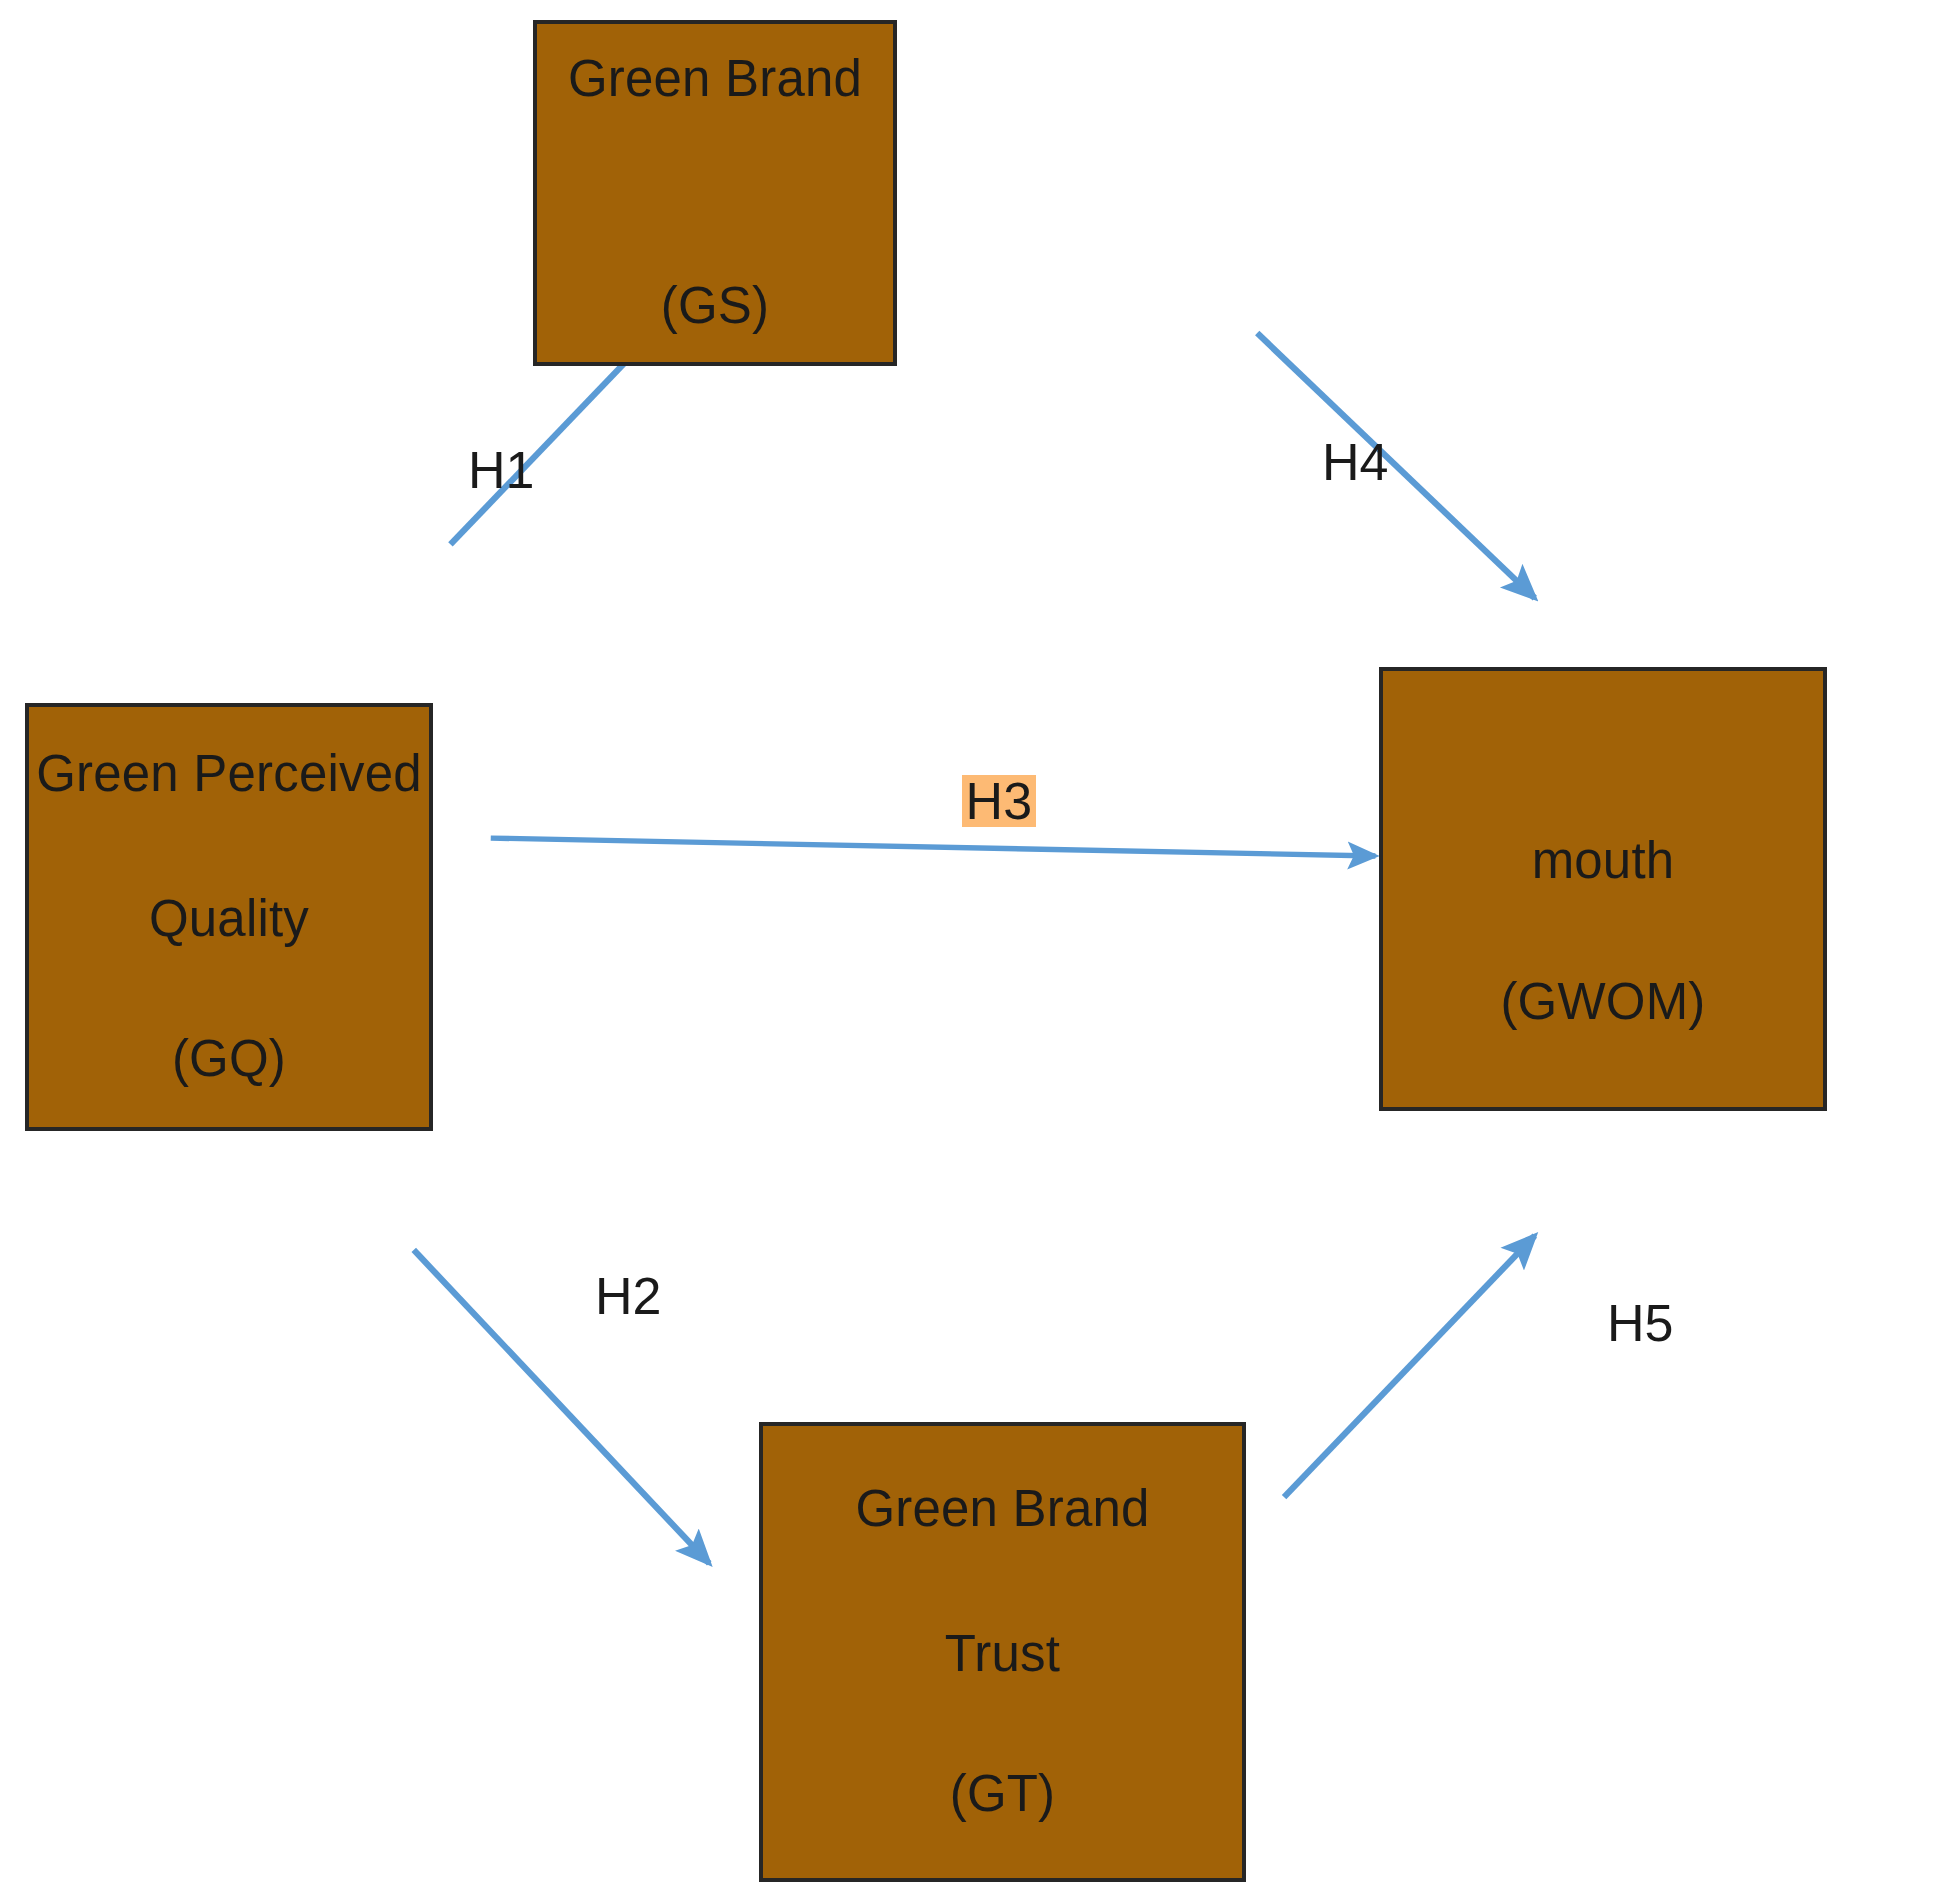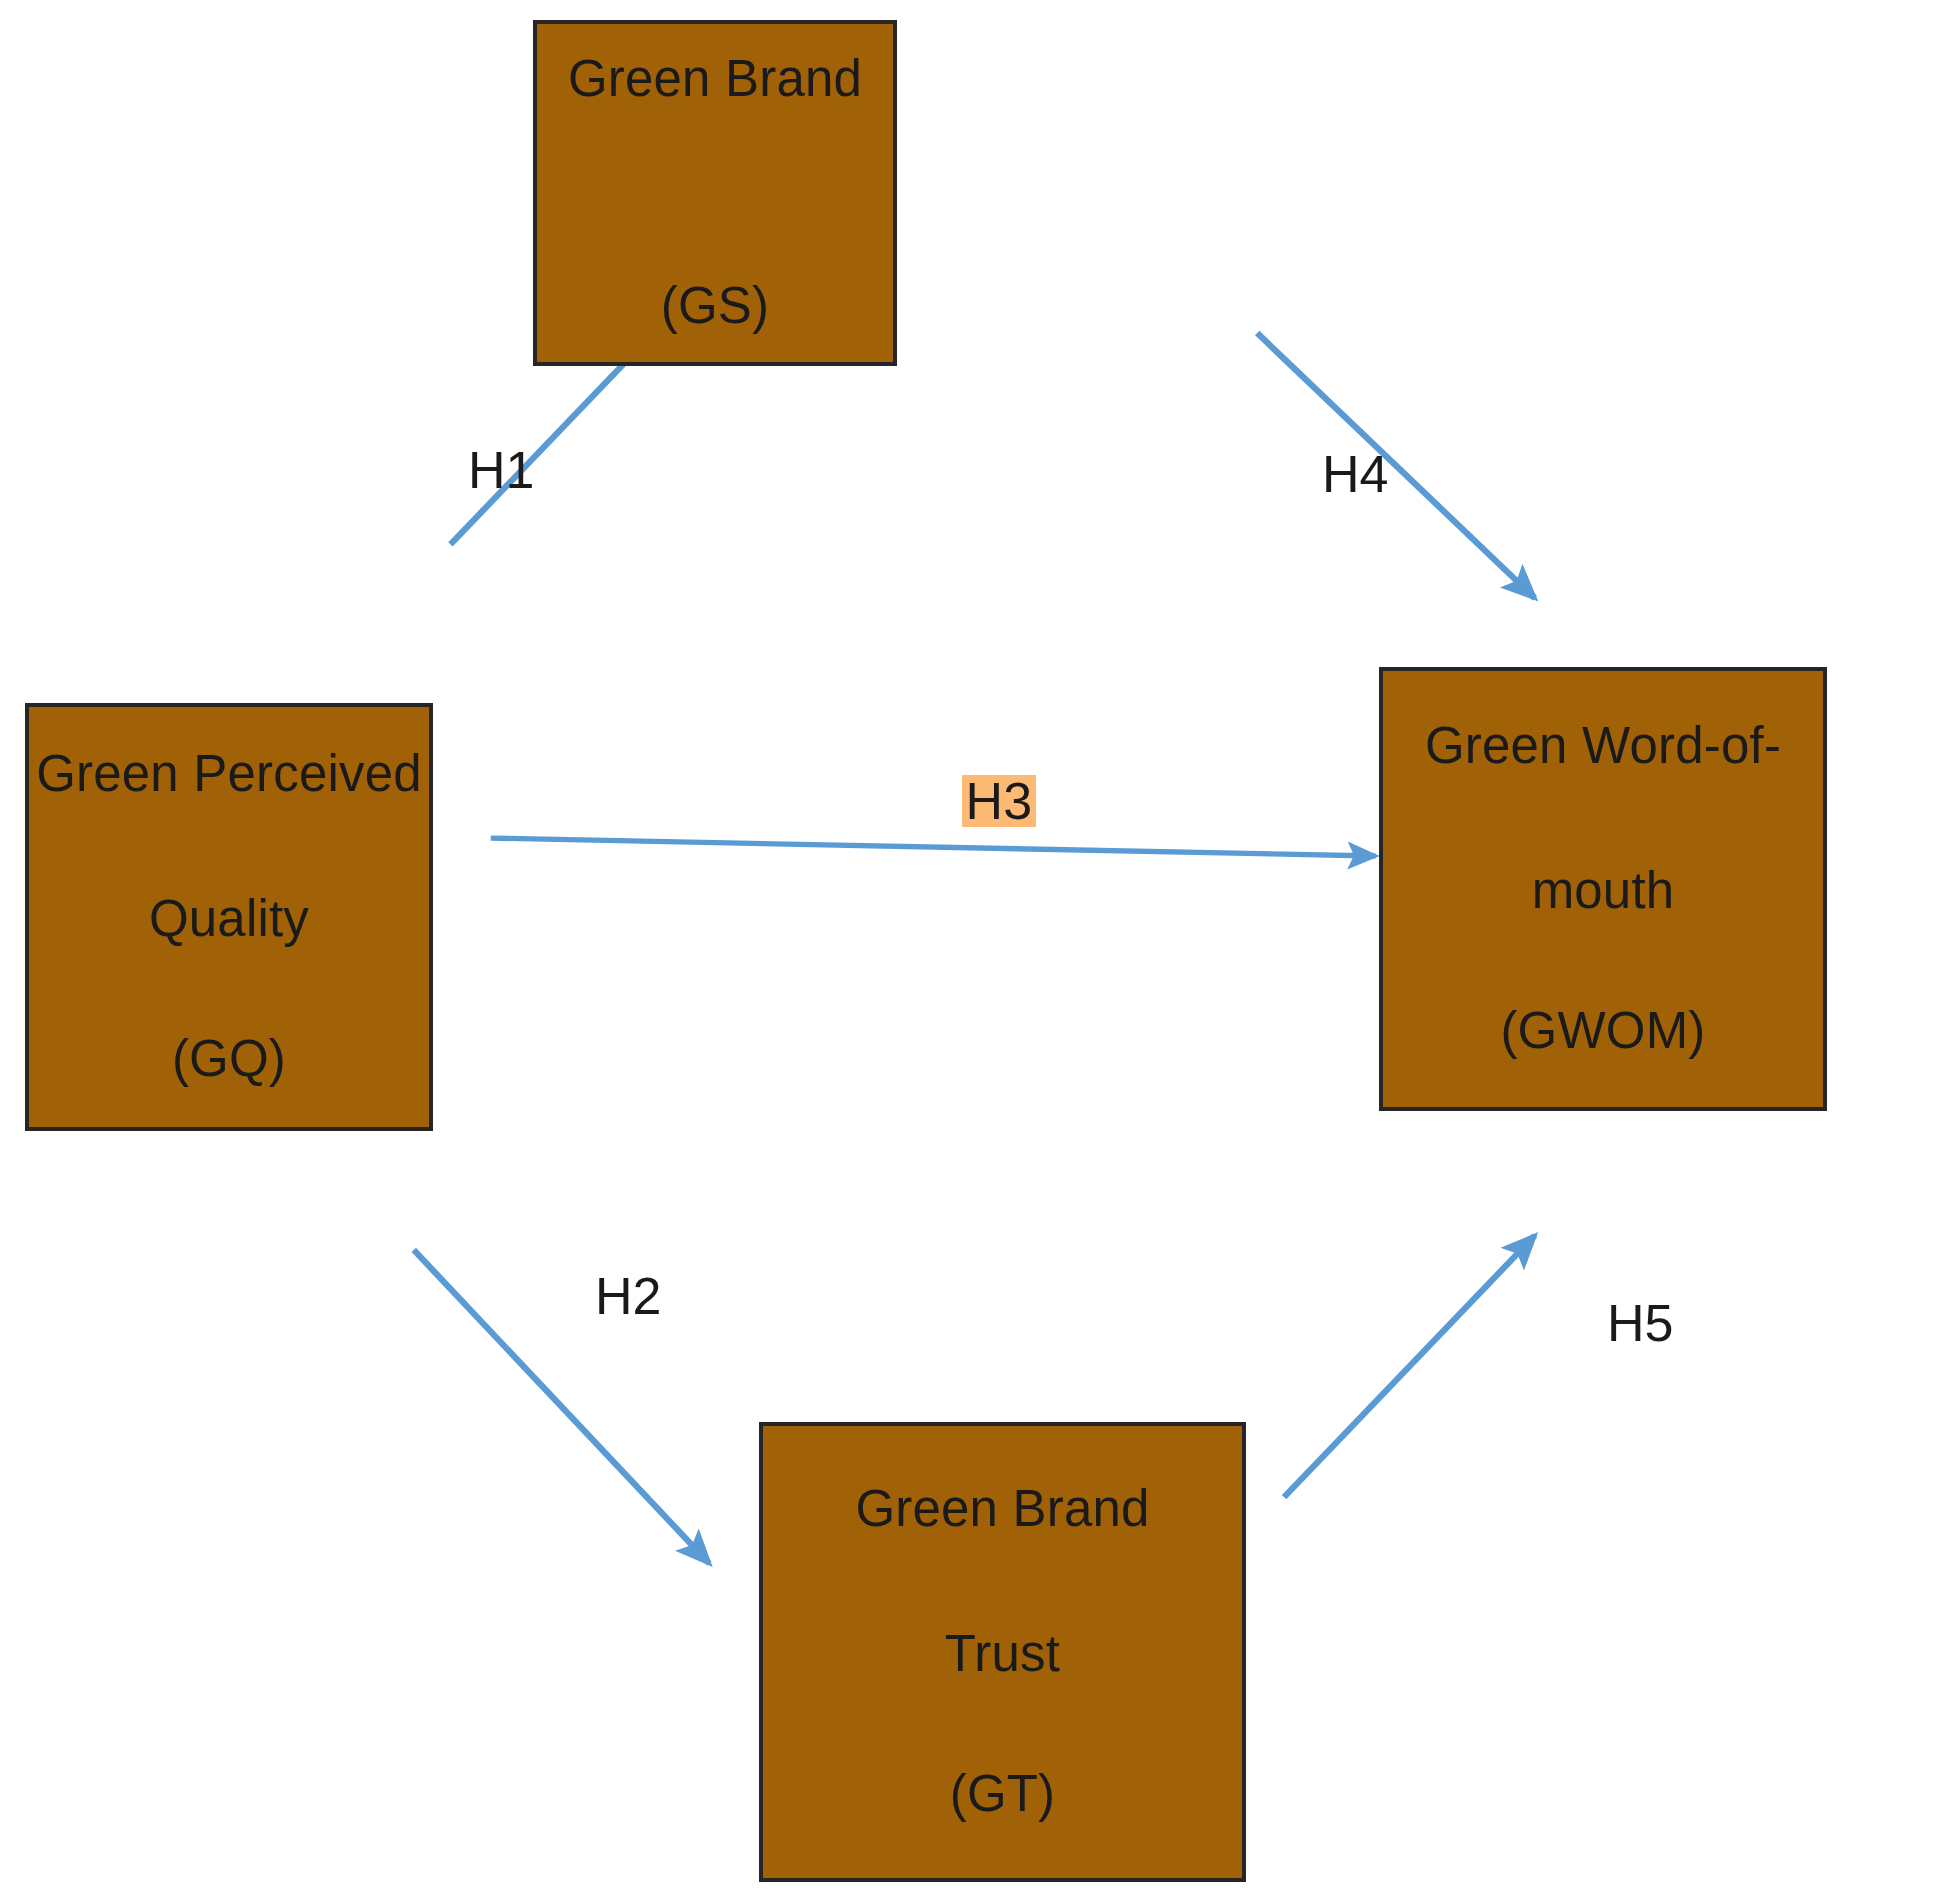--- a/index.html
+++ b/index.html
@@ -62,21 +62,21 @@
     color: #1a1a1a;
     font-size: 52px;
     line-height: 1;
     white-space: nowrap;
     z-index: 4;
     margin-left: 40px;
   }
   #label-h1 { left: 428px;  top: 444px; }
   #label-h2 { left: 555px;  top: 1270px; }
   #label-h3 { left: 922px; top: 775px; background: #fdba74; padding: 0 3.6px; }
-  #label-h4 { left: 1282px; top: 448px; }
+  #label-h4 { left: 1282px; top: 436px; }
   #label-h5 { left: 1567px; top: 1297px; }
 </style>
 </head>
 <body>
 
 <div id="canvas">
 
   <svg id="arrows" viewBox="0 0 2162 2122">
     <defs>
       <marker id="arrowhead" markerWidth="6" markerHeight="6" refX="5.2" refY="3" orient="auto" markerUnits="strokeWidth">
@@ -104,21 +104,20 @@
 
   <div class="node-box" id="box-gq">
     <span class="node-line">Green Perceived</span>
     <span class="node-gap"></span>
     <span class="node-line">Quality</span>
     <span class="node-gap-sm"></span>
     <span class="node-line">(GQ)</span>
   </div>
 
   <div class="node-box" id="box-gwom">
-    <span class="node-line">Green Word-of-</span>
     <span class="node-gap"></span>
     <span class="node-line">mouth</span>
     <span class="node-gap-sm"></span>
     <span class="node-line">(GWOM)</span>
   </div>
 
   <div class="node-box" id="box-gt">
     <span class="node-line">Green Brand</span>
     <span class="node-gap"></span>
     <span class="node-line">Trust</span>

